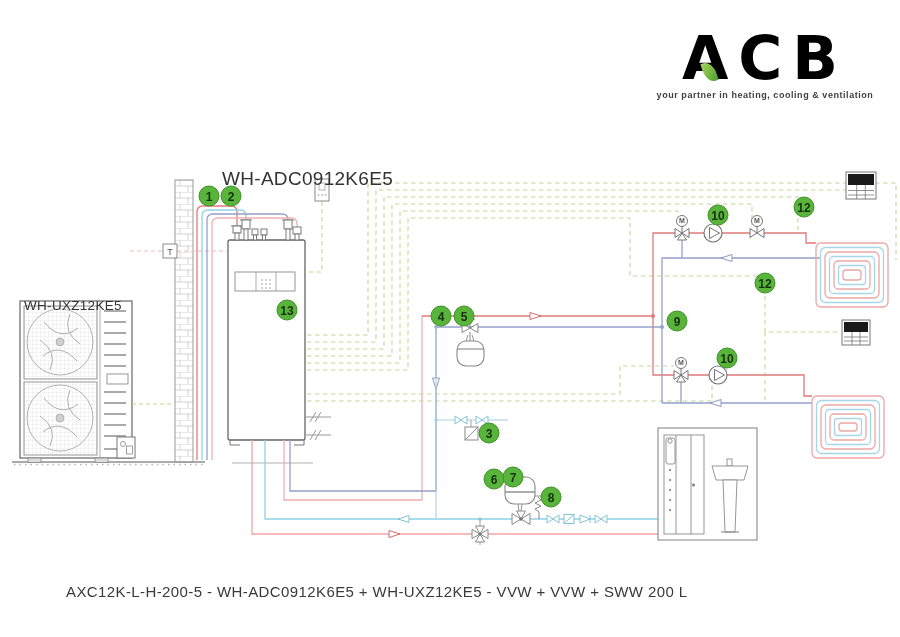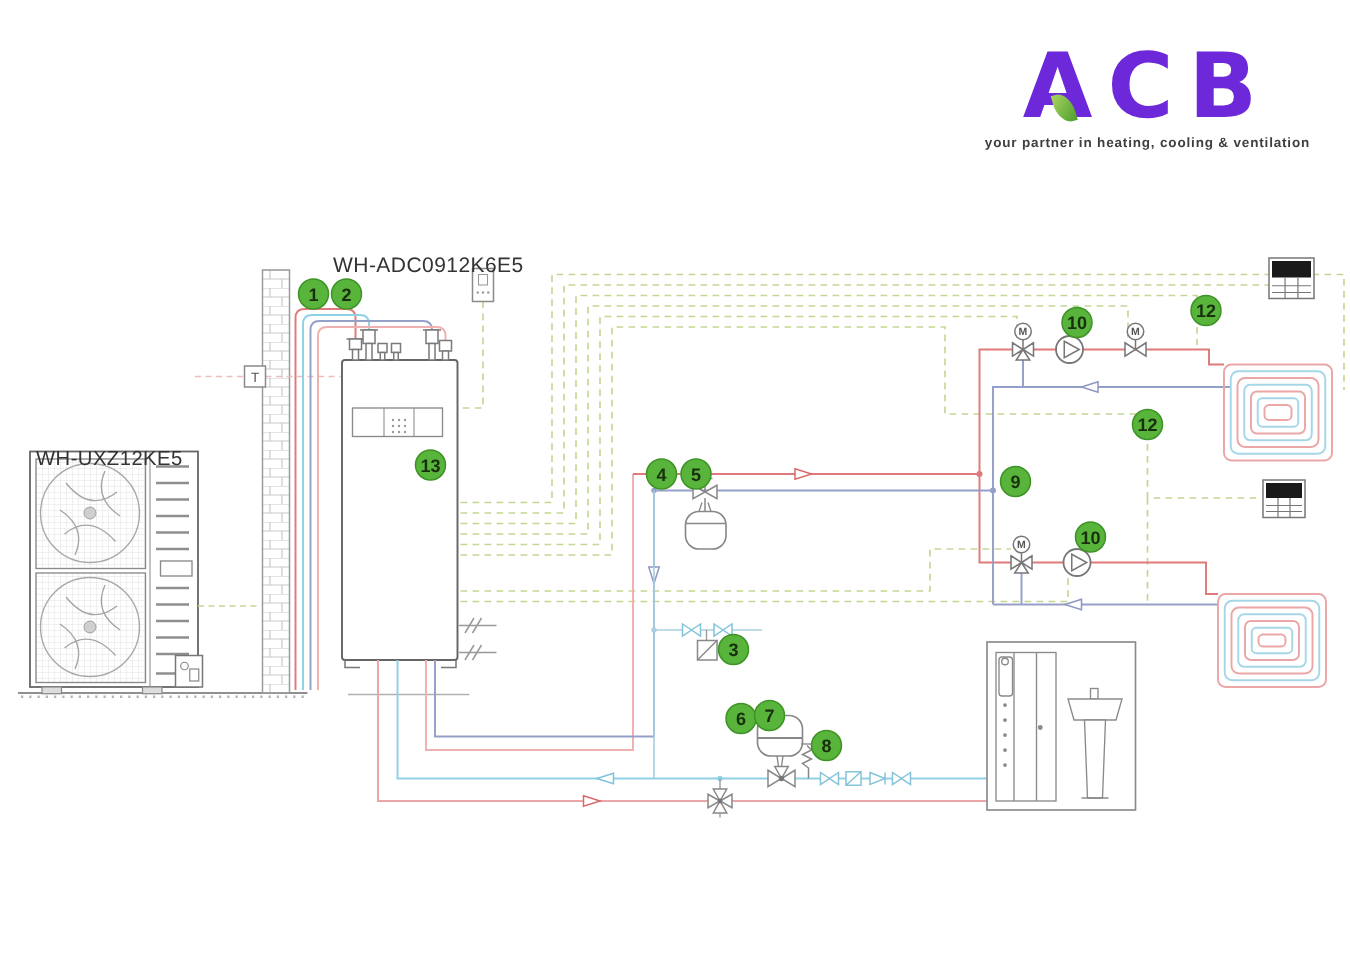--- a/index.html
+++ b/index.html
@@ -1,25 +1,25 @@
 <!DOCTYPE html>
 <html><head>
 <meta charset="utf-8">
 <style>
   html,body{margin:0;padding:0;background:#fff;}
   #stage{position:relative;width:900px;height:637px;background:#fff;overflow:hidden;
          font-family:"Liberation Sans","DejaVu Sans",sans-serif;}
   #pipes{position:absolute;left:0;top:0;}
   .lbl{position:absolute;color:#3a3a3a;white-space:nowrap;}
   #outdoor-label{left:24px;top:278px;font-size:13.5px;letter-spacing:.3px;color:#333;margin-top:20px;}
-  #indoor-label{left:222px;top:168px;font-size:14px;letter-spacing:.3px;color:#333;}
+  #indoor-label{left:222px;top:168px;font-size:19px;letter-spacing:.3px;color:#333;}
   #caption{left:66px;top:583px;font-size:15px;letter-spacing:.4px;color:#3a3a3a;}
   #logo{position:absolute;left:650px;top:26px;width:230px;text-align:center;}
   #logo-word{font-family:"DejaVu Sans","Liberation Sans",sans-serif;font-weight:bold;
-             font-size:60px;line-height:64px;letter-spacing:10px;color:#6d28d9;}
+             font-size:60px;line-height:64px;letter-spacing:10px;color:#000000;}
   #logo-leaf{position:absolute;left:53px;top:36px;width:13px;height:20px;
              background:linear-gradient(135deg,#a9d55f,#4d9e2f);
              border-radius:0 75% 0 75%;transform:rotate(-16deg);}
   #logo-tagline{font-size:9px;font-weight:bold;letter-spacing:.55px;color:#3f3f3f;margin-top:0px;}
   .badge{position:absolute;width:21px;height:21px;border-radius:50%;
          background:#58b43a;border:1px solid #3e9326;box-sizing:border-box;
          color:#18300f;font-size:12px;font-weight:bold;display:flex;
          align-items:center;justify-content:center;transform:translate(-50%,-50%);z-index:5;}
 </style>
 </head>
@@ -329,20 +329,21 @@
       <rect x="727" y="459" width="5" height="7"></rect>
       <path d="M712,466 H748 L744,480 H716 Z"></path>
       <path d="M723,480 H737 L735,532 H725 Z"></path>
       <path d="M721,532 H739" stroke-width="1.1"></path>
     </g>
   </g>
 </svg>
 
 <div class="lbl" id="outdoor-label">WH-UXZ12KE5</div>
 <div class="lbl" id="indoor-label">WH-ADC0912K6E5</div>
+<div class="lbl" id="caption">AXC12K-L-H-200-5 - WH-ADC0912K6E5 + WH-UXZ12KE5 - VVW + VVW + SWW 200 L</div>
 
 <div id="logo">
   <div id="logo-word">ACB</div>
   <div id="logo-leaf"></div>
   <div id="logo-tagline">your partner in heating, cooling &amp; ventilation</div>
 </div>
 
 <div id="badge-layer">
       <div class="badge" style="left: 209px; top: 196px;">1</div>
       <div class="badge" style="left: 231px; top: 196px;">2</div>

